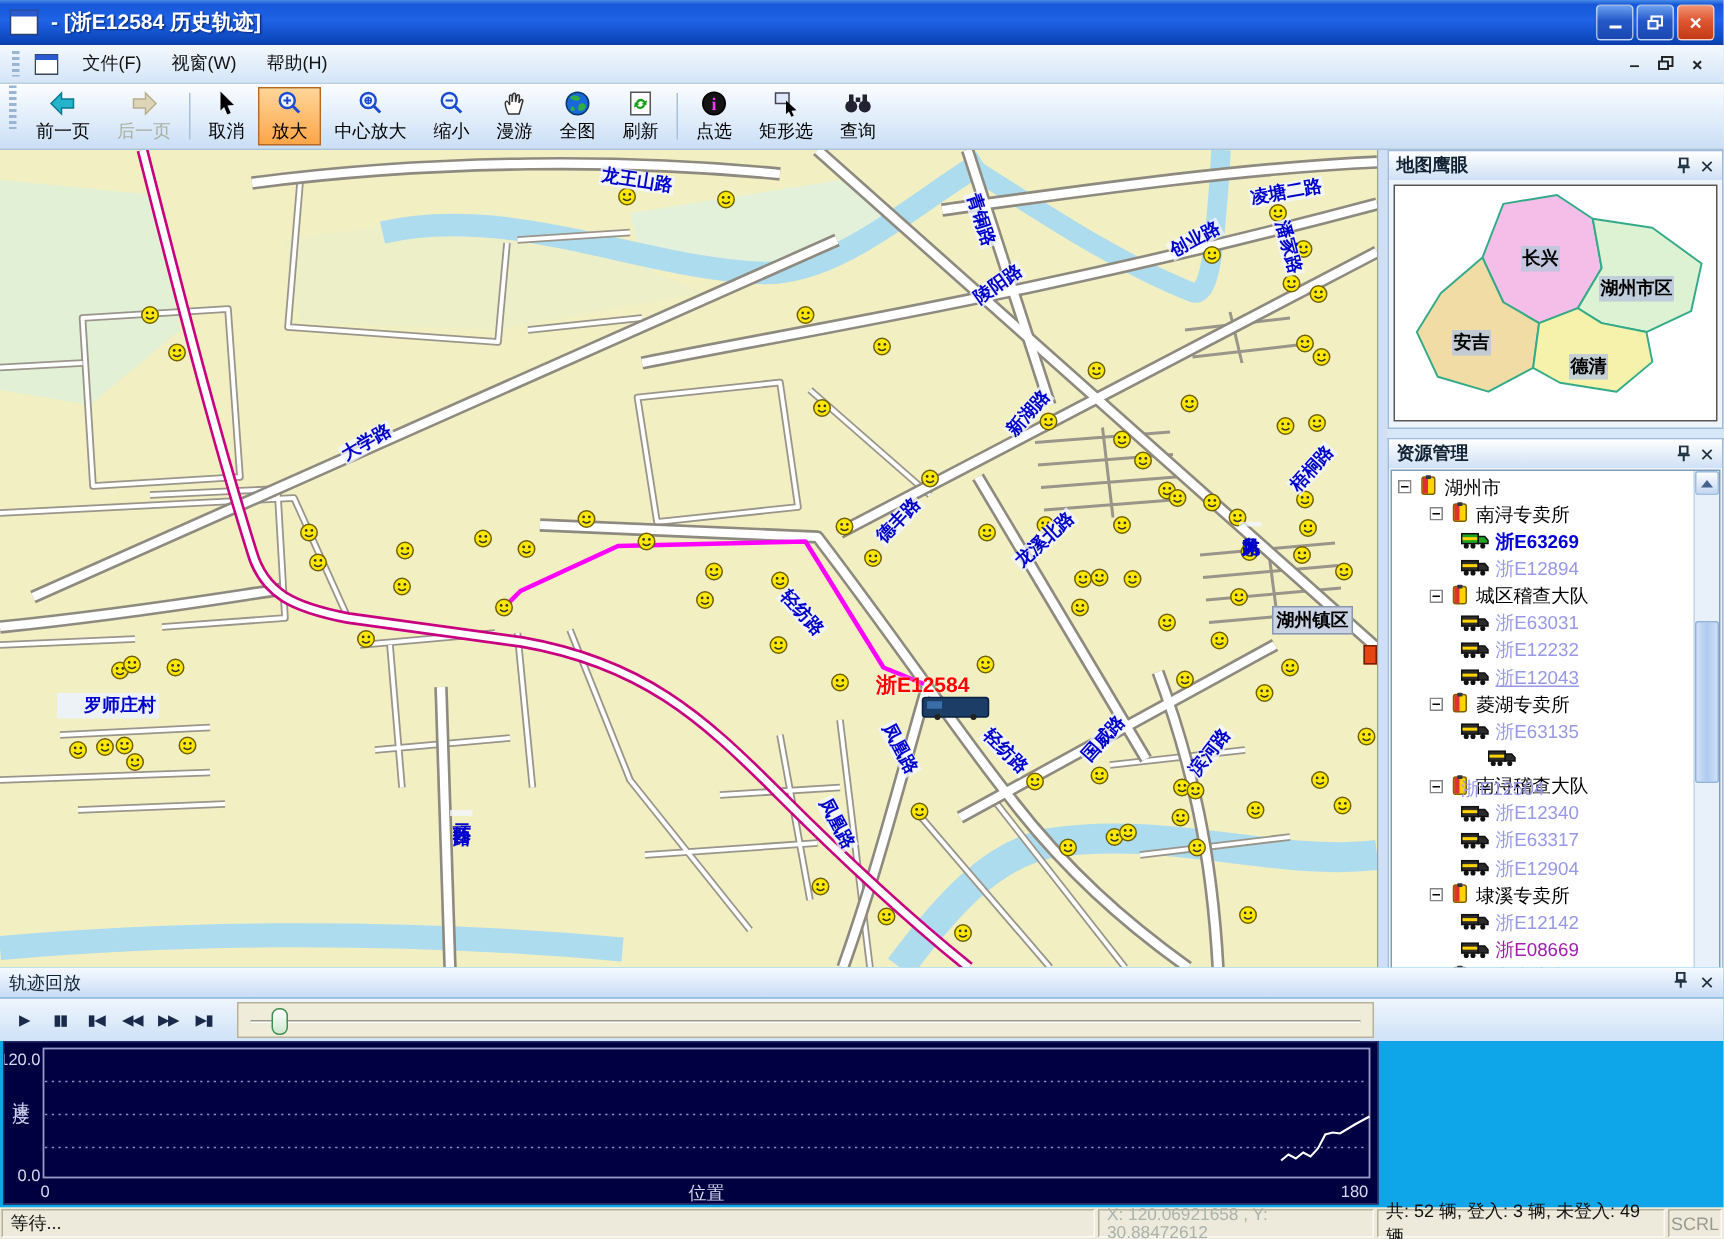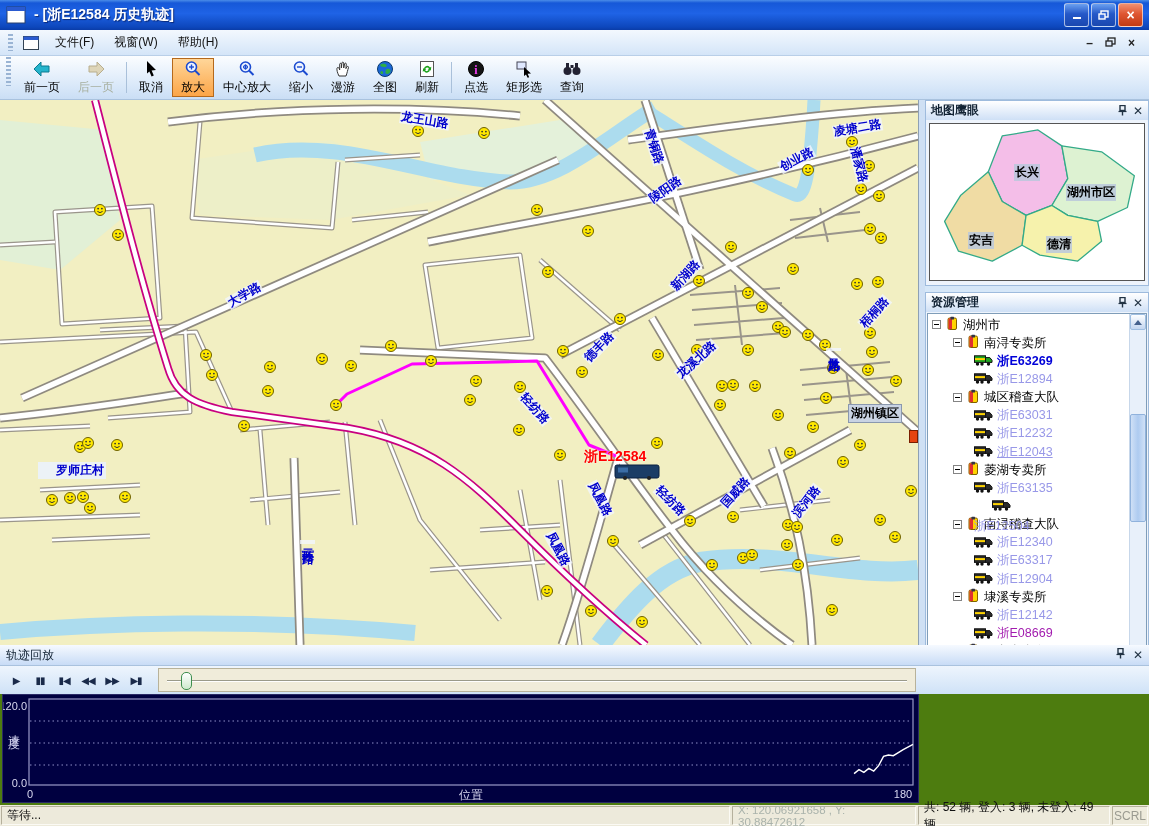--- a/index.html
+++ b/index.html
@@ -77,21 +77,21 @@
   .sbtn { position:absolute; left:0; width:16px; height:16px;
     background:linear-gradient(180deg,#fdfeff,#c3d6f0); border:1px solid #9ebee2; border-radius:2px;
     display:flex; align-items:center; justify-content:center; }
   .sbtn.up { top:0; } .sbtn.down { bottom:0; }
   .tri-up { width:0; height:0; border-left:4px solid transparent; border-right:4px solid transparent; border-bottom:5px solid #44618d; }
   .tri-down { width:0; height:0; border-left:4px solid transparent; border-right:4px solid transparent; border-top:5px solid #44618d; }
   .sthumb { position:absolute; left:0; width:16px; height:108px; top:100px;
     background:linear-gradient(90deg,#cfe0f6,#aecbf0 50%,#cfe0f6); border:1px solid #90b2dc; border-radius:2px; }
 
   
-  .playback { position:absolute; left:0; top:645px; width:1149px; height:160px; background:#4d7c0f; }
+  .playback { position:absolute; left:0; top:645px; width:1149px; height:160px; background:#0ea5e9; }
   .pb-head { position:absolute; left:0; top:0; width:1149px; height:21px;
     background:linear-gradient(180deg,#f6faff,#c8dcf6); border-bottom:1px solid #a9c2de;
     display:flex; align-items:center; padding:0 6px; color:#123; }
   .pb-head .dtools { margin-left:auto; display:flex; gap:8px; color:#234; font-weight:bold; }
   .pb-controls { position:absolute; left:0; top:21px; width:1149px; height:28px;
     background:linear-gradient(180deg,#eef5fd,#cfe2f7); display:flex; align-items:center; padding:0 4px; }
   .pbtn { width:22px; height:22px; margin:0 1px; display:flex; align-items:center; justify-content:center;
     font-size:10px; color:#1a2a4a; font-weight:bold; letter-spacing:-1px; }
   .slider { position:relative; margin-left:10px; width:758px; height:24px; background:#f0ecda;
     border:1px solid #b8b29a; }
@@ -970,21 +970,21 @@
             <g stroke="#33AA88" stroke-width="1.3" stroke-linejoin="round">
               <path id="region-0" d="M72,12 L108,6 L132,22 L138,55 L122,82 L96,92 L72,78 L58,48 Z" fill="#F4BEE8"></path>
               <path id="region-1" d="M132,22 L172,28 L205,52 L198,84 L168,98 L138,92 L122,82 L138,55 Z" fill="#DDF2D2"></path>
               <path id="region-2" d="M58,48 L72,78 L96,92 L92,122 L62,138 L28,128 L14,98 L30,72 Z" fill="#F0DCA4"></path>
               <path id="region-3" d="M96,92 L122,82 L138,92 L168,98 L172,118 L148,138 L110,132 L92,122 Z" fill="#F6F2AC"></path>
             </g>
           </svg>
           <div id="ovr-labels">
               <div class="ovr-label" style="left: 84px; top: 40px;">长兴</div>
               <div class="ovr-label" style="left: 136px; top: 60px;">湖州市区</div>
-              <div class="ovr-label" style="left: 38px; top: 108px;">安吉</div>
+              <div class="ovr-label" style="left: 38px; top: 96px;">安吉</div>
               <div class="ovr-label" style="left: 116px; top: 112px;">德清</div>
             </div>
         </div>
       </div>
 
       <div class="dockpanel" style="top:192px; height:353px; border-bottom:none;">
         <div class="dockhead">
           <span>资源管理</span>
           <span class="dtools">
             <svg width="9" height="11" viewBox="0 0 9 11">

